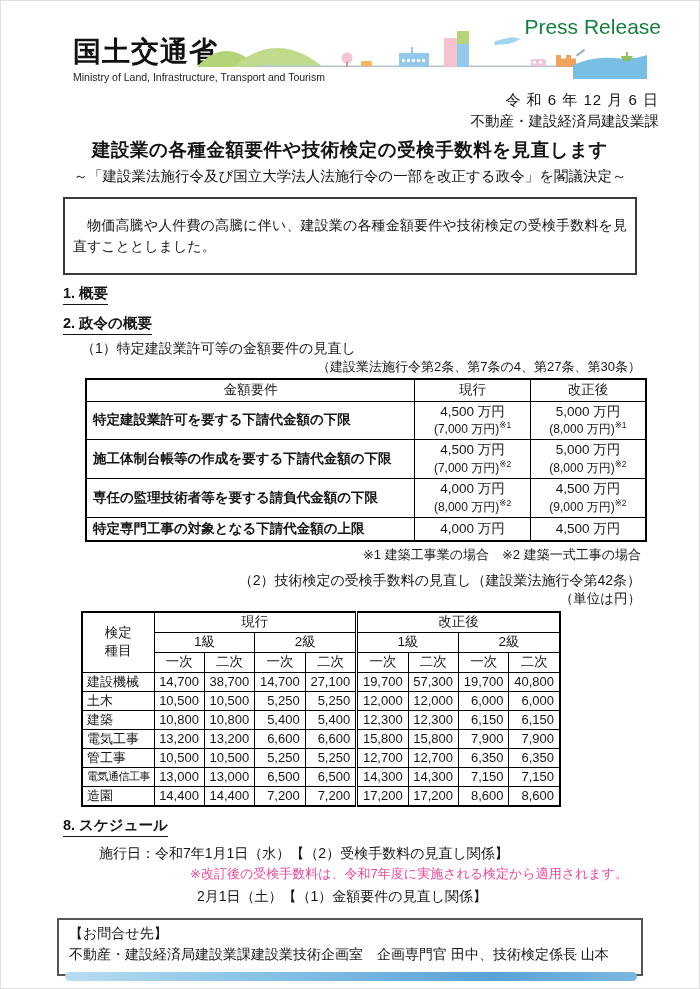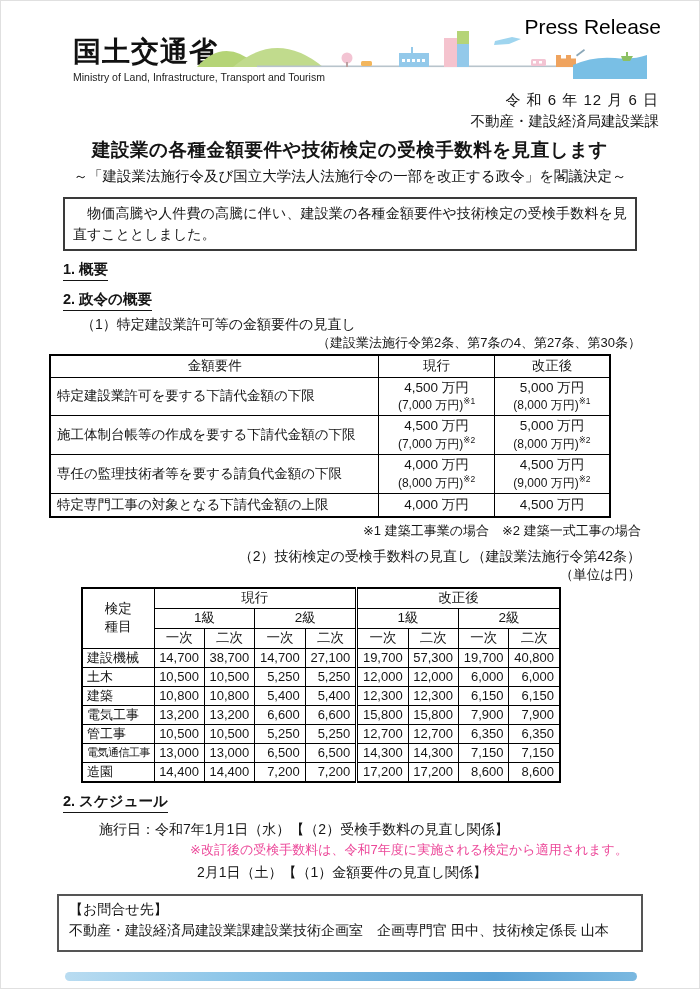--- a/index.html
+++ b/index.html
@@ -8,40 +8,40 @@
     position:relative; width:700px; height:989px; margin:0 auto;
     background:#fff; border:1px solid #e0e0e0; overflow:hidden;
     color:#151515; font-family:"Liberation Sans","DejaVu Sans",sans-serif;
   }
   
   .header { position:relative; height:128px; }
   .logo { position:absolute; left:72px; top:36px; }
   .logo-ja { font-size:28px; font-weight:bold; letter-spacing:1px; color:#111; line-height:1.1; }
   .logo-en { font-size:10.5px; color:#222; margin-top:3px; }
   .illustration { position:absolute; left:194px; top:24px; }
-  .press-release { position:absolute; right:38px; top:14px; font-size:21px; color:#000000; }
+  .press-release { position:absolute; right:38px; top:14px; font-size:21px; color:#15803d; }
   .date-block { position:absolute; right:40px; top:88px; text-align:right; line-height:1.45; }
   .date-line { font-size:15px; letter-spacing:1px; }
   .dept-line { font-size:14.5px; }
   
   .doc-title { margin-top:8px; text-align:center; font-size:18.5px; font-weight:bold; letter-spacing:0.5px; }
   .doc-subtitle { margin-top:5px; text-align:center; font-size:14.5px; }
   
-  .summary-box { margin:11px 62px 0; border:2px solid #3a3a3a; padding:4px 8px; font-size:14px; line-height:1.5; text-align:justify; }
+  .summary-box { margin:11px 62px 0; border:2px solid #3a3a3a; padding:16px 8px; font-size:14px; line-height:1.5; text-align:justify; }
   
   .sec-heading { margin:9px 0 0 62px; font-size:14.5px; font-weight:bold; }
   .sec-heading span { display:inline-block; border-bottom:1.5px solid #151515; padding-bottom:1px; }
   .sec-body { margin:3px 62px 0; font-size:14px; line-height:1.48; text-align:justify; }
   .sub-heading { margin:5px 0 0 80px; font-size:14px; }
   .law-ref { margin:0 58px 0 0; text-align:right; font-size:13px; }
   
-  .t1 { margin:2px 0 0 48px; width:562px; border-collapse:collapse; border:2px solid #000; }
+  .t1 { margin:2px 0 0 84px; width:562px; border-collapse:collapse; border:2px solid #000; }
   .t1 th, .t1 td { border:1px solid #000; font-weight:normal; }
   .t1 th { height:22px; text-align:center; font-size:13.5px; }
-  .t1 .t1-label { width:327px; padding:2px 8px 2px 6px; font-size:13.5px; }
+  .t1 .t1-label { width:327px; padding:2px 8px 2px 6px; font-size:13.5px;font-weight:bold; }
   .t1 .t1-val { width:115px; text-align:center; font-size:13.5px; padding:2px 0; line-height:1.25; }
   .t1 .paren { font-size:12px; }
   .t1 sup { font-size:8.5px; vertical-align:super; }
   .t1-footnote { margin:4px 58px 0 0; text-align:right; font-size:13px; }
   
   .sub2-row { display:flex; justify-content:space-between; margin:8px 58px 0 80px; font-size:14px; align-items:flex-end;flex-direction:column; }
   .unit-note { font-size:13.5px; }
   
   .t2 { margin:3px 0 0 80px; width:480px; border-collapse:collapse; border:2px solid #000;padding-left:13px; }
   .t2 th, .t2 td { border:1px solid #000; font-weight:normal; }
@@ -297,21 +297,21 @@
         <td class="num">7,200</td>
         <td class="num sep">17,200</td>
         <td class="num">17,200</td>
         <td class="num">8,600</td>
         <td class="num">8,600</td>
       </tr>
     </tbody>
   </table>
 
   <div class="sec-heading">
-    <span>2. スケジュール</span>
+    <span>8. スケジュール</span>
   </div>
   <div class="sched-line1">施行日：令和7年1月1日（水）【（2）受検手数料の見直し関係】</div>
   <div class="sched-note">※改訂後の受検手数料は、令和7年度に実施される検定から適用されます。</div>
   <div class="sched-line2">2月1日（土）【（1）金額要件の見直し関係】</div>
 
   <div class="contact-box">
     <div>【お問合せ先】</div>
     <div>不動産・建設経済局建設業課建設業技術企画室　企画専門官 田中、技術検定係長 山本</div>
 
   </div>

